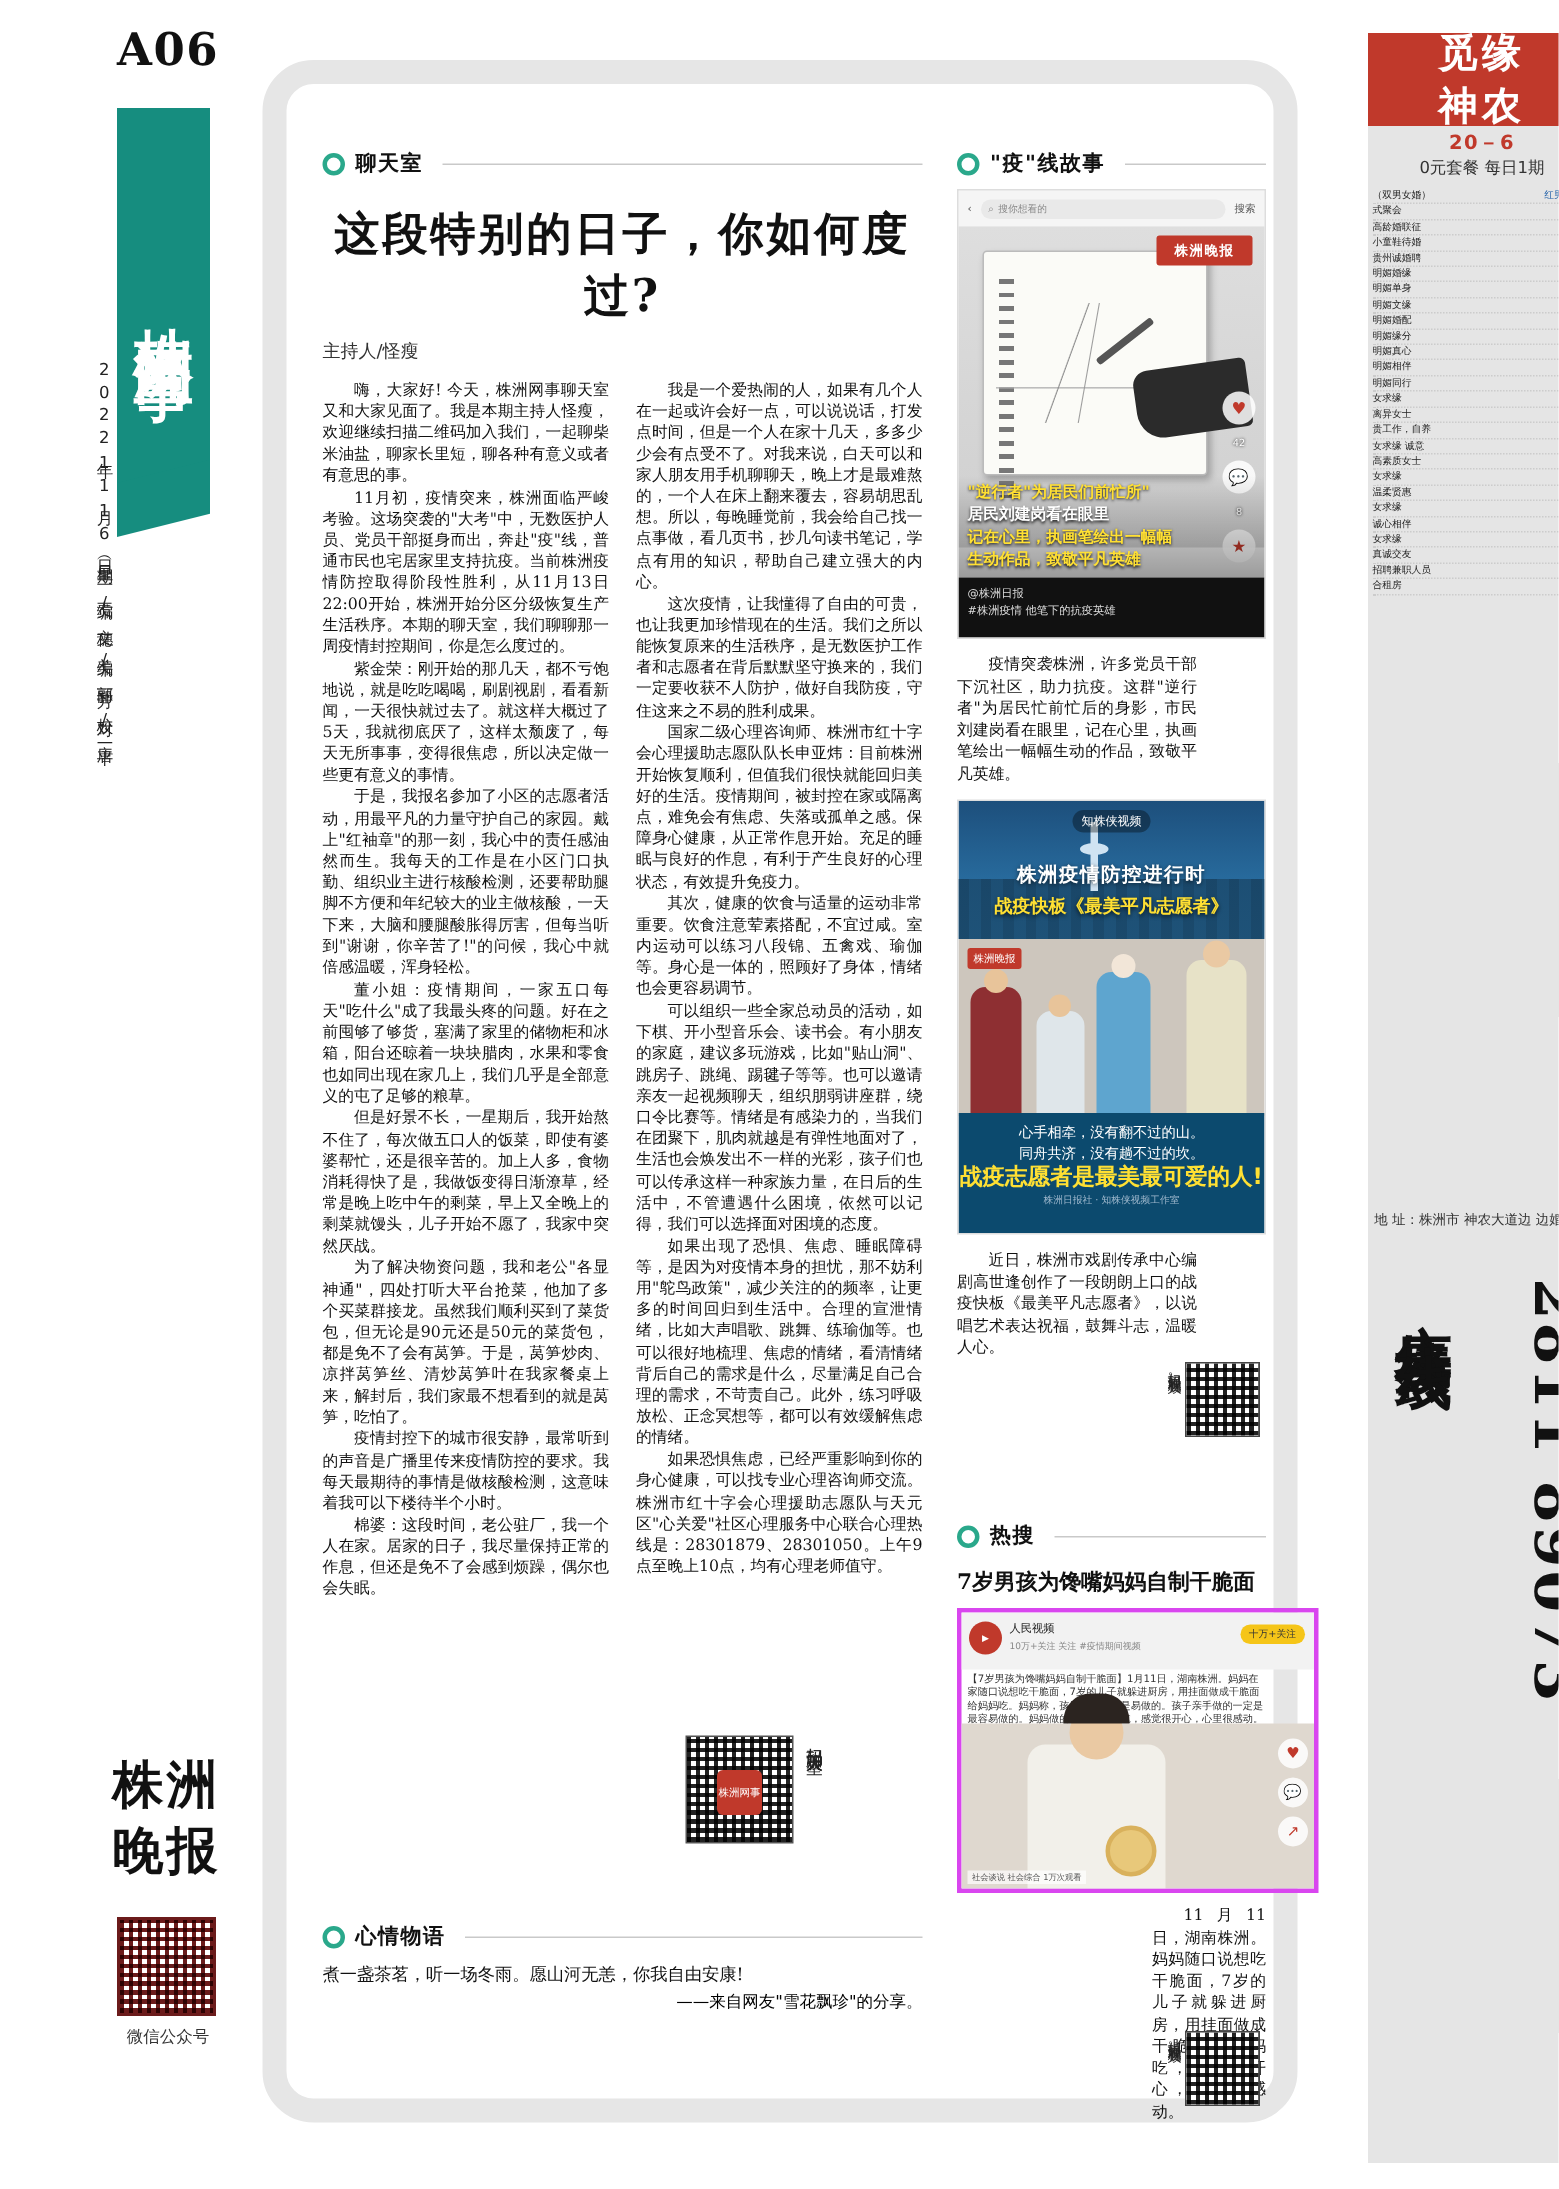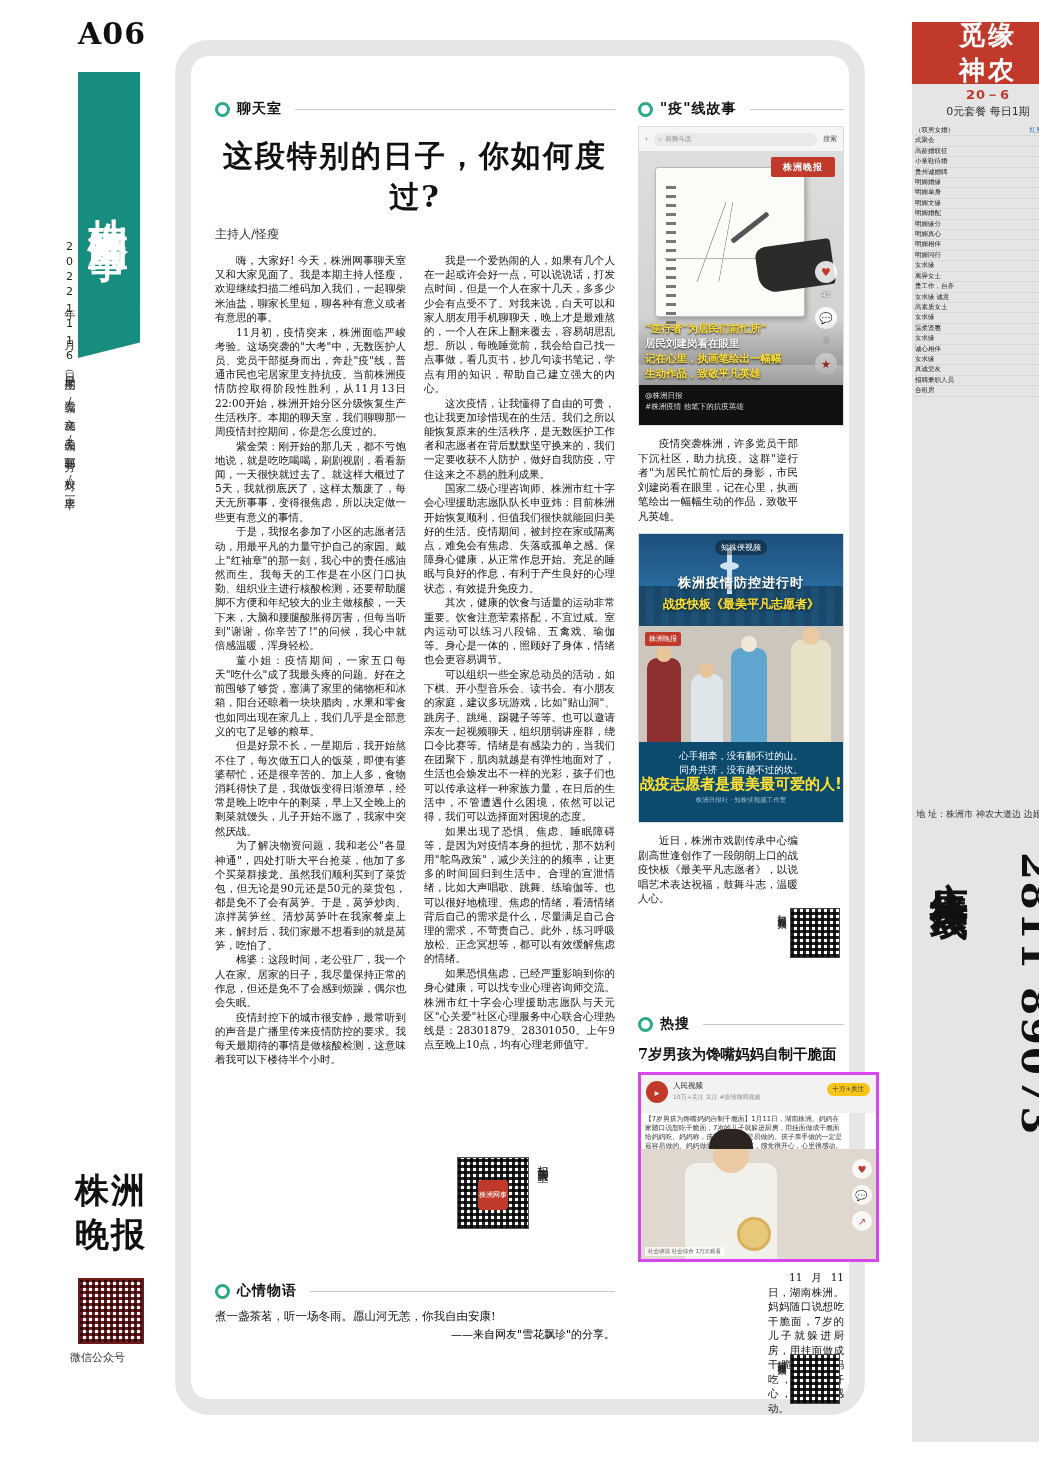--- a/index.html
+++ b/index.html
@@ -49,21 +49,21 @@
   .qr-small {
     position:absolute; left:78px; top:1278px; width:66px; height:66px;
     background:
       repeating-linear-gradient(0deg,#6b1b1b 0 3px,#fff 3px 6px),
       repeating-linear-gradient(90deg,#6b1b1b 0 3px,#fff 3px 6px);
     background-blend-mode:multiply;
     border:2px solid #6b1b1b;
   }
   .qr-small-label {
     position:absolute; left:70px; top:1350px; width:84px;
-    font-size:11px; color:#333; 
+    font-size:11px; color:#333; text-align:center;
   }
 
   
   .device {
     position:absolute; left:175px; top:40px; width:690px; height:1375px;
     border:16px solid #e6e6e6; border-radius:34px; background:#fff;
   }
   .paper { position:absolute; left:200px; top:62px; width:640px; height:1330px; background:#fff; }
 
   
@@ -322,22 +322,22 @@
     <div class="headline">这段特别的日子，你如何度过?</div>
     <div class="byline">主持人/怪瘦</div>
     <div class="cols" id="article-cols">
         <p>嗨，大家好! 今天，株洲网事聊天室又和大家见面了。我是本期主持人怪瘦，欢迎继续扫描二维码加入我们，一起聊柴米油盐，聊家长里短，聊各种有意义或者有意思的事。</p>
         <p>11月初，疫情突来，株洲面临严峻考验。这场突袭的"大考"中，无数医护人员、党员干部挺身而出，奔赴"疫"线，普通市民也宅居家里支持抗疫。当前株洲疫情防控取得阶段性胜利，从11月13日22:00开始，株洲开始分区分级恢复生产生活秩序。本期的聊天室，我们聊聊那一周疫情封控期间，你是怎么度过的。</p>
         <p>紫金荣：刚开始的那几天，都不亏饱地说，就是吃吃喝喝，刷剧视剧，看看新闻，一天很快就过去了。就这样大概过了5天，我就彻底厌了，这样太颓废了，每天无所事事，变得很焦虑，所以决定做一些更有意义的事情。</p>
         <p>于是，我报名参加了小区的志愿者活动，用最平凡的力量守护自己的家园。戴上"红袖章"的那一刻，我心中的责任感油然而生。我每天的工作是在小区门口执勤、组织业主进行核酸检测，还要帮助腿脚不方便和年纪较大的业主做核酸，一天下来，大脑和腰腿酸胀得厉害，但每当听到"谢谢，你辛苦了!"的问候，我心中就倍感温暖，浑身轻松。</p>
         <p>董小姐：疫情期间，一家五口每天"吃什么"成了我最头疼的问题。好在之前囤够了够货，塞满了家里的储物柜和冰箱，阳台还晾着一块块腊肉，水果和零食也如同出现在家几上，我们几乎是全部意义的屯了足够的粮草。</p>
         <p>但是好景不长，一星期后，我开始熬不住了，每次做五口人的饭菜，即使有婆婆帮忙，还是很辛苦的。加上人多，食物消耗得快了是，我做饭变得日渐潦草，经常是晚上吃中午的剩菜，早上又全晚上的剩菜就馒头，儿子开始不愿了，我家中突然厌战。</p>
         <p>为了解决物资问题，我和老公"各显神通"，四处打听大平台抢菜，他加了多个买菜群接龙。虽然我们顺利买到了菜货包，但无论是90元还是50元的菜货包，都是免不了会有莴笋。于是，莴笋炒肉、凉拌莴笋丝、清炒莴笋叶在我家餐桌上来，解封后，我们家最不想看到的就是莴笋，吃怕了。</p>
+        <p>疫情封控下的城市很安静，最常听到的声音是广播里传来疫情防控的要求。我每天最期待的事情是做核酸检测，这意味着我可以下楼待半个小时。</p>
         <p>棉婆：这段时间，老公驻厂，我一个人在家。居家的日子，我尽量保持正常的作息，但还是免不了会感到烦躁，偶尔也会失眠。</p>
-        <p>疫情封控下的城市很安静，最常听到的声音是广播里传来疫情防控的要求。我每天最期待的事情是做核酸检测，这意味着我可以下楼待半个小时。</p>
         <p>我是一个爱热闹的人，如果有几个人在一起或许会好一点，可以说说话，打发点时间，但是一个人在家十几天，多多少少会有点受不了。对我来说，白天可以和家人朋友用手机聊聊天，晚上才是最难熬的，一个人在床上翻来覆去，容易胡思乱想。所以，每晚睡觉前，我会给自己找一点事做，看几页书，抄几句读书笔记，学点有用的知识，帮助自己建立强大的内心。</p>
         <p>这次疫情，让我懂得了自由的可贵，也让我更加珍惜现在的生活。我们之所以能恢复原来的生活秩序，是无数医护工作者和志愿者在背后默默坚守换来的，我们一定要收获不人防护，做好自我防疫，守住这来之不易的胜利成果。</p>
         <p>国家二级心理咨询师、株洲市红十字会心理援助志愿队队长申亚炜：目前株洲开始恢复顺利，但值我们很快就能回归美好的生活。疫情期间，被封控在家或隔离点，难免会有焦虑、失落或孤单之感。保障身心健康，从正常作息开始。充足的睡眠与良好的作息，有利于产生良好的心理状态，有效提升免疫力。</p>
         <p>其次，健康的饮食与适量的运动非常重要。饮食注意荤素搭配，不宜过咸。室内运动可以练习八段锦、五禽戏、瑜伽等。身心是一体的，照顾好了身体，情绪也会更容易调节。</p>
         <p>可以组织一些全家总动员的活动，如下棋、开小型音乐会、读书会。有小朋友的家庭，建议多玩游戏，比如"贴山洞"、跳房子、跳绳、踢毽子等等。也可以邀请亲友一起视频聊天，组织朋弱讲座群，绕口令比赛等。情绪是有感染力的，当我们在团聚下，肌肉就越是有弹性地面对了，生活也会焕发出不一样的光彩，孩子们也可以传承这样一种家族力量，在日后的生活中，不管遭遇什么困境，依然可以记得，我们可以选择面对困境的态度。</p>
         <p>如果出现了恐惧、焦虑、睡眠障碍等，是因为对疫情本身的担忧，那不妨利用"鸵鸟政策"，减少关注的的频率，让更多的时间回归到生活中。合理的宣泄情绪，比如大声唱歌、跳舞、练瑜伽等。也可以很好地梳理、焦虑的情绪，看清情绪背后自己的需求是什么，尽量满足自己合理的需求，不苛责自己。此外，练习呼吸放松、正念冥想等，都可以有效缓解焦虑的情绪。</p>
         <p>如果恐惧焦虑，已经严重影响到你的身心健康，可以找专业心理咨询师交流。株洲市红十字会心理援助志愿队与天元区"心关爱"社区心理服务中心联合心理热线是：28301879、28301050。上午9点至晚上10点，均有心理老师值守。</p>
       </div>
   </div>
 
@@ -360,21 +360,21 @@
       <span class="sec-dot"></span>
       <span class="sec-title">"疫"线故事</span>
       <span class="sec-rule"></span>
     </div>
 
     <div class="card1">
       <div class="phone-top">
         <span>‹</span>
         <span class="search-pill">
           <span>⌕</span>
-          <span>鼓舞斗志</span>
+          <span>搜你想看的</span>
         </span>
         <span>搜索</span>
       </div>
       <div class="sketch-area">
         <div class="sketch-pad">
           <div class="sketch-spiral"></div>
           <div class="sketch-lines"></div>
         </div>
         <div class="pen"></div>
         <div class="hand"></div>

